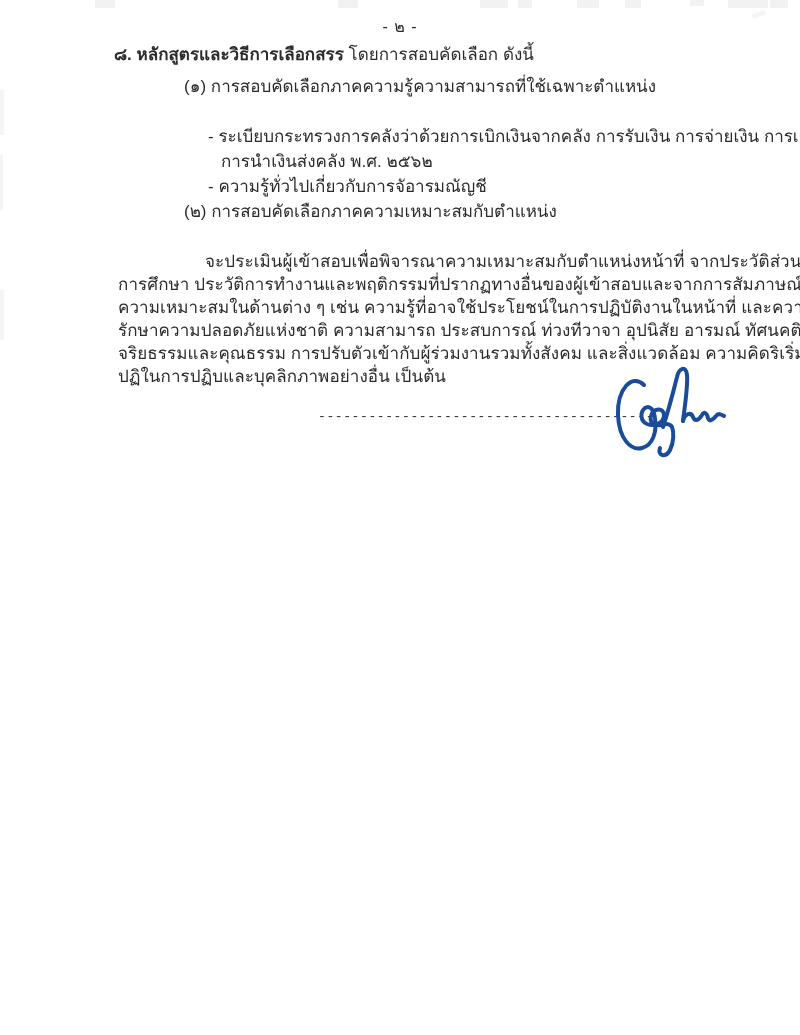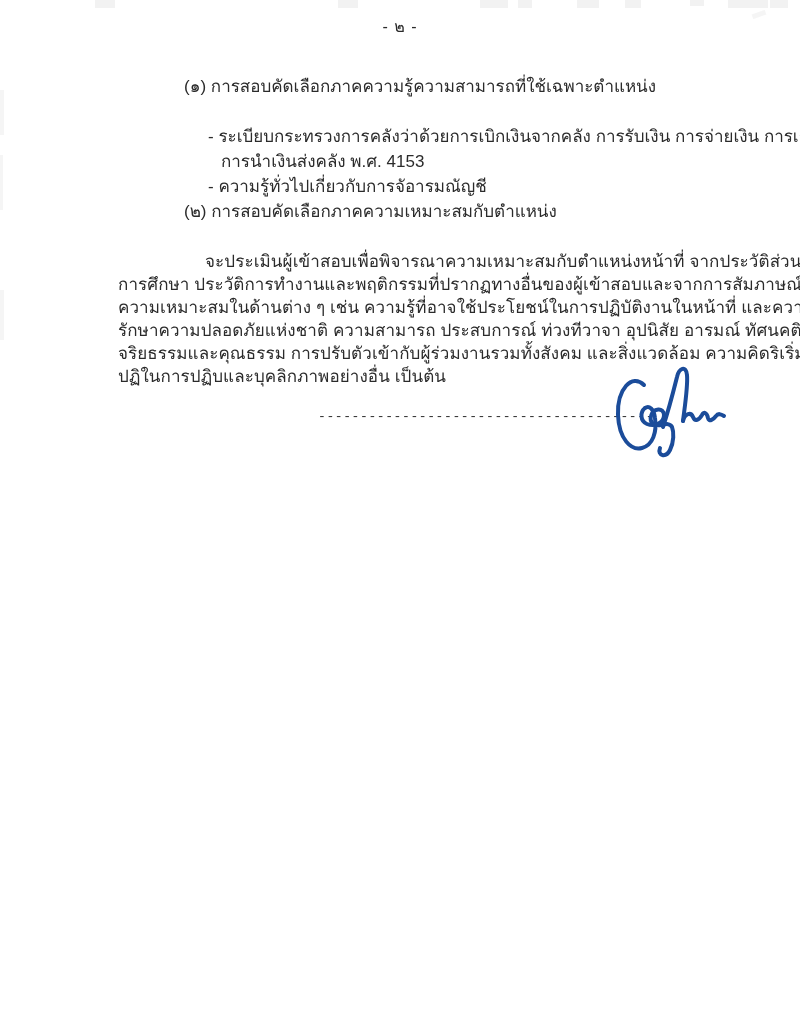--- a/index.html
+++ b/index.html
@@ -66,24 +66,28 @@
   <div class="artifact" style="left:690px;top:0;width:14px;height:6px"></div>
   <div class="artifact" style="left:728px;top:0;width:40px;height:8px"></div>
   <div class="artifact" style="left:770px;top:0;width:18px;height:8px"></div>
   <div class="artifact" style="left:752px;top:12px;width:14px;height:5px;transform:rotate(-20deg);background:rgba(0,0,0,0.04)"></div>
   <div class="artifact" style="left:0;top:90px;width:4px;height:45px;background:rgba(0,0,0,0.04)"></div>
   <div class="artifact" style="left:0;top:155px;width:3px;height:55px;background:rgba(0,0,0,0.04)"></div>
   <div class="artifact" style="left:0;top:290px;width:4px;height:50px;background:rgba(0,0,0,0.04)"></div>
 
   <div class="page-num">- ๒ -</div>
 
+  <div class="line" style="left:114px;top:44px">
+    <span class="heading-bold">๘. หลักสูตรและวิธีการเลือกสรร</span>
+    <span>โดยการสอบคัดเลือก ดังนี้</span>
+  </div>
 
   <div class="line" style="left:184px;top:76px">(๑) การสอบคัดเลือกภาคความรู้ความสามารถที่ใช้เฉพาะตำแหน่ง</div>
   <div class="line" style="left:208px;top:126px">- ระเบียบกระทรวงการคลังว่าด้วยการเบิกเงินจากคลัง การรับเงิน การจ่ายเงิน การเก็บรักษาเงิน</div>
-  <div class="line" style="left:221px;top:151px">การนำเงินส่งคลัง พ.ศ. 4153</div>
+  <div class="line" style="left:221px;top:151px">การนำเงินส่งคลัง พ.ศ. ๒๕๖๒</div>
   <div class="line" style="left:208px;top:176px">- ความรู้ทั่วไปเกี่ยวกับการจัอารมณัญชี</div>
   <div class="line" style="left:184px;top:201px">(๒) การสอบคัดเลือกภาคความเหมาะสมกับตำแหน่ง</div>
 
   <div class="line para-line" style="left:205px;top:251px">จะประเมินผู้เข้าสอบเพื่อพิจารณาความเหมาะสมกับตำแหน่งหน้าที่ จากประวัติส่วนตัว ประวัติ</div>
   <div class="line para-line" style="left:118px;top:274px">การศึกษา ประวัติการทำงานและพฤติกรรมที่ปรากฏทางอื่นของผู้เข้าสอบและจากการสัมภาษณ์ เพื่อพิจารณา</div>
   <div class="line para-line" style="left:118px;top:297px">ความเหมาะสมในด้านต่าง ๆ เช่น ความรู้ที่อาจใช้ประโยชน์ในการปฏิบัติงานในหน้าที่ และความรู้เรื่องการ</div>
   <div class="line para-line" style="left:118px;top:320px">รักษาความปลอดภัยแห่งชาติ ความสามารถ ประสบการณ์ ท่วงทีวาจา อุปนิสัย อารมณ์ ทัศนคติ จรรยาบรรณ</div>
   <div class="line para-line" style="left:118px;top:343px">จริยธรรมและคุณธรรม การปรับตัวเข้ากับผู้ร่วมงานรวมทั้งสังคม และสิ่งแวดล้อม ความคิดริเริ่มสร้างสรรค์</div>
   <div class="line para-line" style="left:118px;top:366px">ปฏิในการปฏิบและบุคลิกภาพอย่างอื่น เป็นต้น</div>
 

